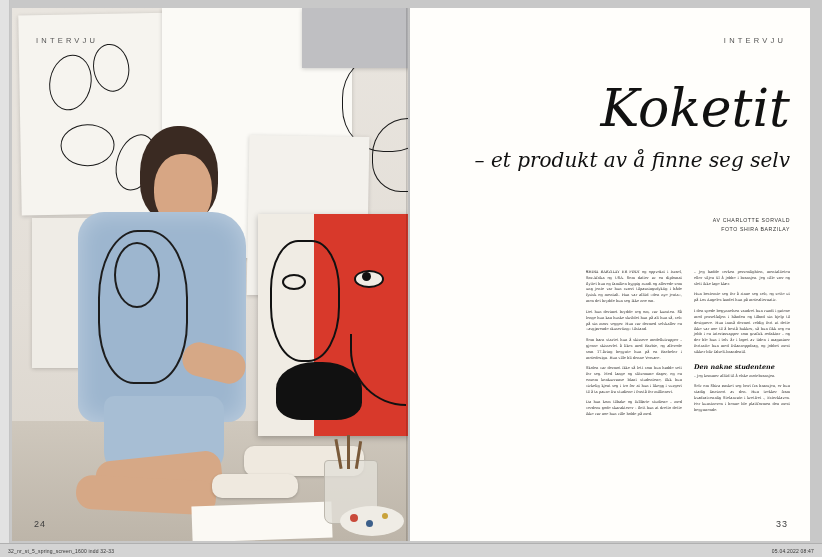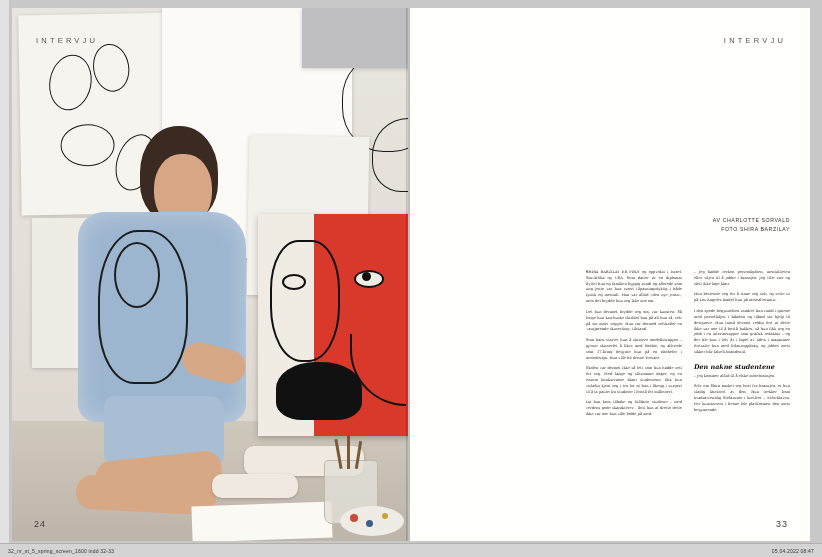--- a/index.html
+++ b/index.html
@@ -181,20 +181,22 @@
     <div class="runhead l">INTERVJU</div>
     <div class="folio l">24</div>
   </div>
 
   <div class="gutter"></div>
 
   <div class="page right">
     <div class="rp">
       <div class="runhead r">INTERVJU</div>
 
+      <div class="title">Koketit</div>
+      <div class="subtitle">– et produkt av å finne seg selv</div>
 
       <div class="credits">
         <div>
           <span>AV</span>
           <span>CHARLOTTE SORVALD</span>
         </div>
         <div>
           <span>FOTO</span>
           <span>SHIRA BARZILAY</span>
         </div>

